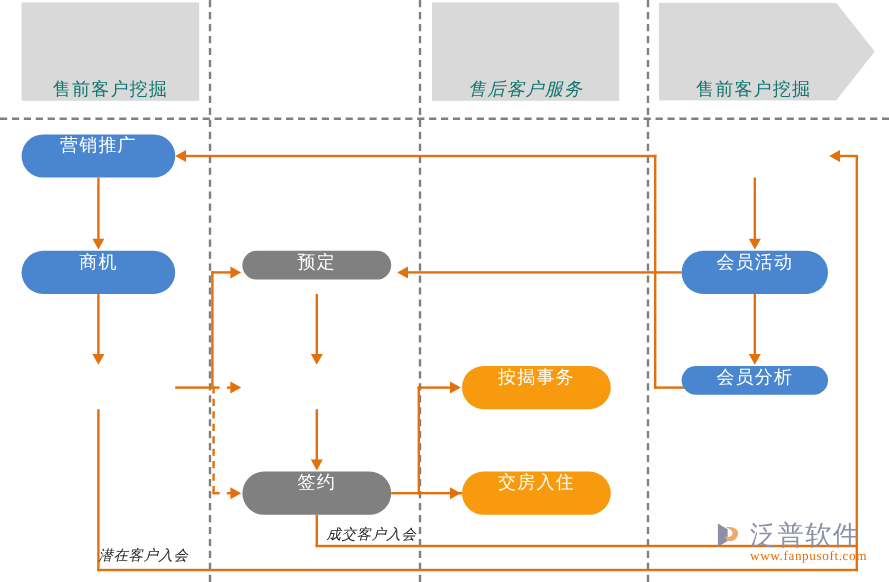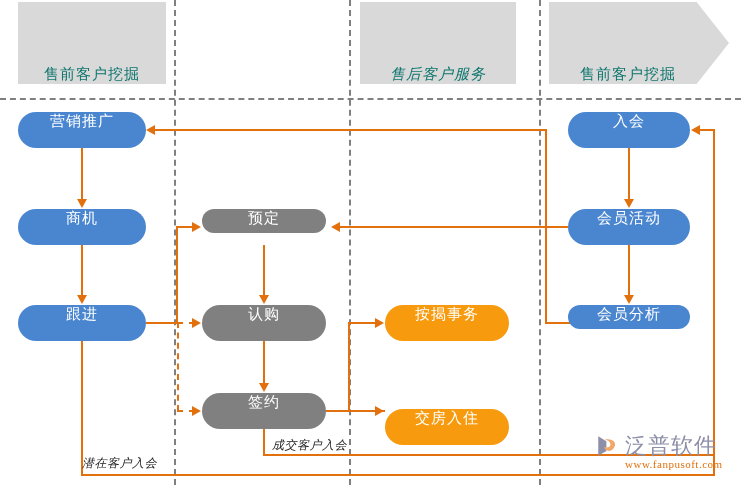--- a/index.html
+++ b/index.html
@@ -202,44 +202,35 @@
 
   <div class="cap" style="left:82px;top:455px;">潜在客户入会</div>
   <div class="cap" style="left:272px;top:437px;">成交客户入会</div>
 
   <div class="node blue" style="left:18px;top:112px;width:128px;height:36px;">
     <span>营销推广</span>
   </div>
   <div class="node blue" style="left:18px;top:209px;width:128px;height:36px;">
     <span>商机</span>
   </div>
-  <div class="node blue" style="left:18px;top:305px;width:128px;height:36px;">
-    <span>跟进</span>
-  </div>
 
   <div class="node gray" style="left:202px;top:209px;width:124px;height:24px;">
     <span>预定</span>
   </div>
-  <div class="node gray" style="left:202px;top:305px;width:124px;height:36px;">
-    <span>认购</span>
-  </div>
   <div class="node orange" style="left:385px;top:305px;width:124px;height:36px;">
     <span>按揭事务</span>
   </div>
 
   <div class="node gray" style="left:202px;top:393px;width:124px;height:36px;">
     <span>签约</span>
   </div>
-  <div class="node orange" style="left:385px;top:409px;width:124px;height:36px;">
+  <div class="node orange" style="left:385px;top:393px;width:124px;height:36px;">
     <span>交房入住</span>
   </div>
 
-  <div class="node blue" style="left:568px;top:112px;width:122px;height:36px;">
-    <span>入会</span>
-  </div>
   <div class="node blue" style="left:568px;top:209px;width:122px;height:36px;">
     <span>会员活动</span>
   </div>
   <div class="node blue" style="left:568px;top:305px;width:122px;height:24px;">
     <span>会员分析</span>
   </div>
 
   <div id="logo">
     <svg class="mark" viewBox="0 0 32 32">
       <path d="M4 4 L4 28 L14 22 L14 10 Z" fill="#8d8fa8"></path>

